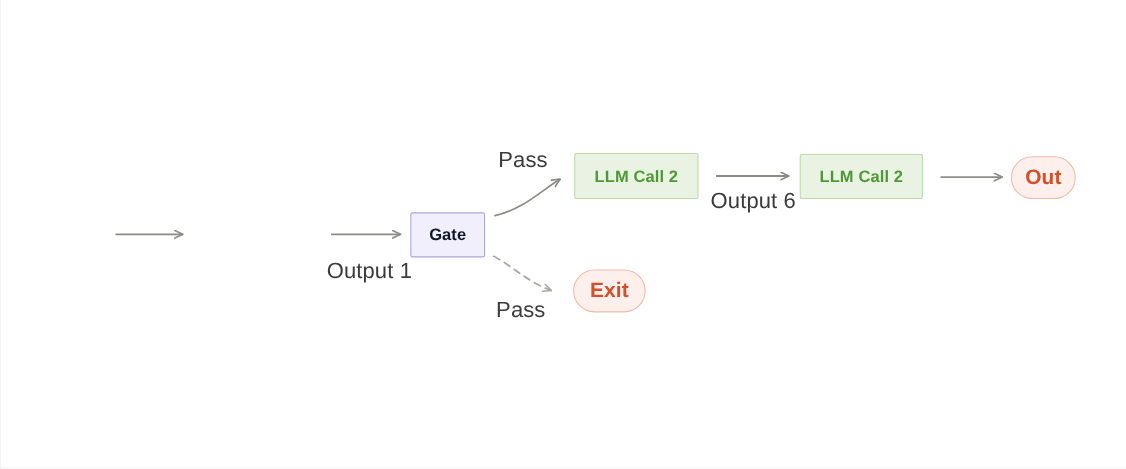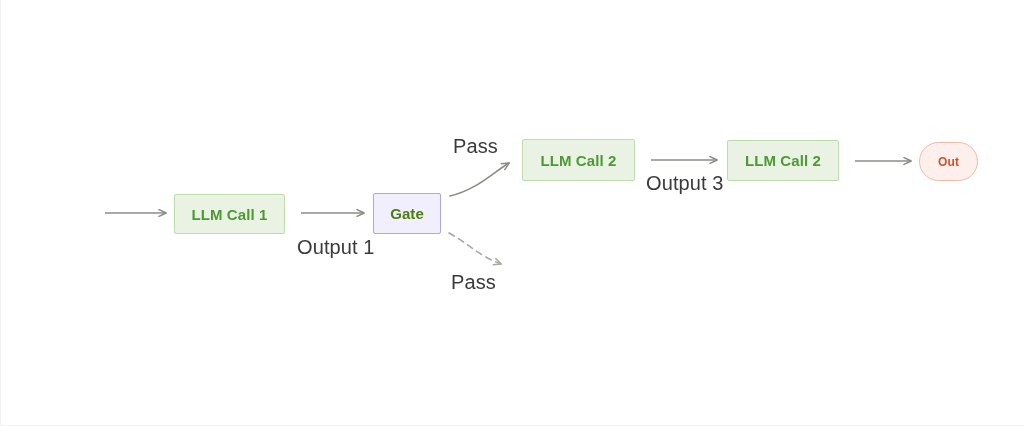--- a/index.html
+++ b/index.html
@@ -36,37 +36,37 @@
     box-sizing: border-box;
     font-weight: bold;
     letter-spacing: 0.1px;
     white-space: nowrap;
   }
   
   .node-terminal {
     background: #fdf0ec;
     border: 1.4px solid #f2b9a6;
     color: #d4502a;
-    font-size: 12px;
+    font-size: 19px;
   }
   .node-circle { border-radius: 50%; }
   .node-pill { border-radius: 999px; }
   
   .node-process {
     background: #eaf3e3;
     border: 1.4px solid #bcdcab;
     color: #4c9a33;
     font-size: 15px;
     border-radius: 2px;
   }
   
   .node-gate {
     background: #f0effb;
     border: 1.4px solid #a9a7e4;
-    color: #4d7c0f;
+    color: #0f172a;
     font-size: 15px;
     border-radius: 2px;
   }
   .edge-label {
     position: absolute;
     font-size: 20px;
     font-weight: normal;
     color: #3a3a3a;
     white-space: nowrap;
     letter-spacing: 0.1px;
@@ -94,42 +94,42 @@
     <path d="M 449 196 C 475 190 490 174 508 163" fill="none" stroke="#8c8c85" stroke-width="1.6" stroke-linecap="round" marker-end="url(#arrowhead)"></path>
 
     <path d="M 448 233 C 468 244 478 256 500 264" fill="none" stroke="#a8a8a2" stroke-width="1.6" stroke-linecap="round" stroke-dasharray="6 5" marker-end="url(#arrowhead-dashed)"></path>
 
     <line x1="650" y1="160" x2="716" y2="160" stroke="#8c8c85" stroke-width="1.6" marker-end="url(#arrowhead)"></line>
 
     <line x1="854" y1="161" x2="910" y2="161" stroke="#8c8c85" stroke-width="1.6" marker-end="url(#arrowhead)"></line>
   </svg>
 
 
-  <div class="node node-process" style="left:173px; top:194px; width:111px; height:40px;">
-    <span>LLM Call 1</span>
-  </div>
 
   <div class="node node-gate" style="left:372px; top:193px; width:68px; height:41px;">
     <span>Gate</span>
   </div>
 
   <div class="node node-process" style="left:521px; top:139px; width:113px; height:42px;">
     <span>LLM Call 2</span>
   </div>
 
   <div class="node node-process" style="left:726px; top:140px; width:112px; height:41px;">
     <span>LLM Call 2</span>
   </div>
 
+  <div class="node node-terminal node-pill" style="left:520px; top:245px; width:66px; height:39px;">
+    <span>Exit</span>
+  </div>
 
   <div class="node node-terminal node-pill" style="left:918px; top:142px; width:59px; height:39px;">
     <span>Out</span>
   </div>
 
   <div class="edge-label" style="left:296px; top:236px;">Output 1</div>
 
   <div class="edge-label" style="left:452px; top:135px;">Pass</div>
 
   <div class="edge-label" style="left:450px; top:271px;">Pass</div>
 
-  <div class="edge-label" style="left:645px; top:172px;">Output 3</div>
+  <div class="edge-label" style="left:645px; top:172px;">Output 6</div>
 
 </div>
 
 </body></html>

